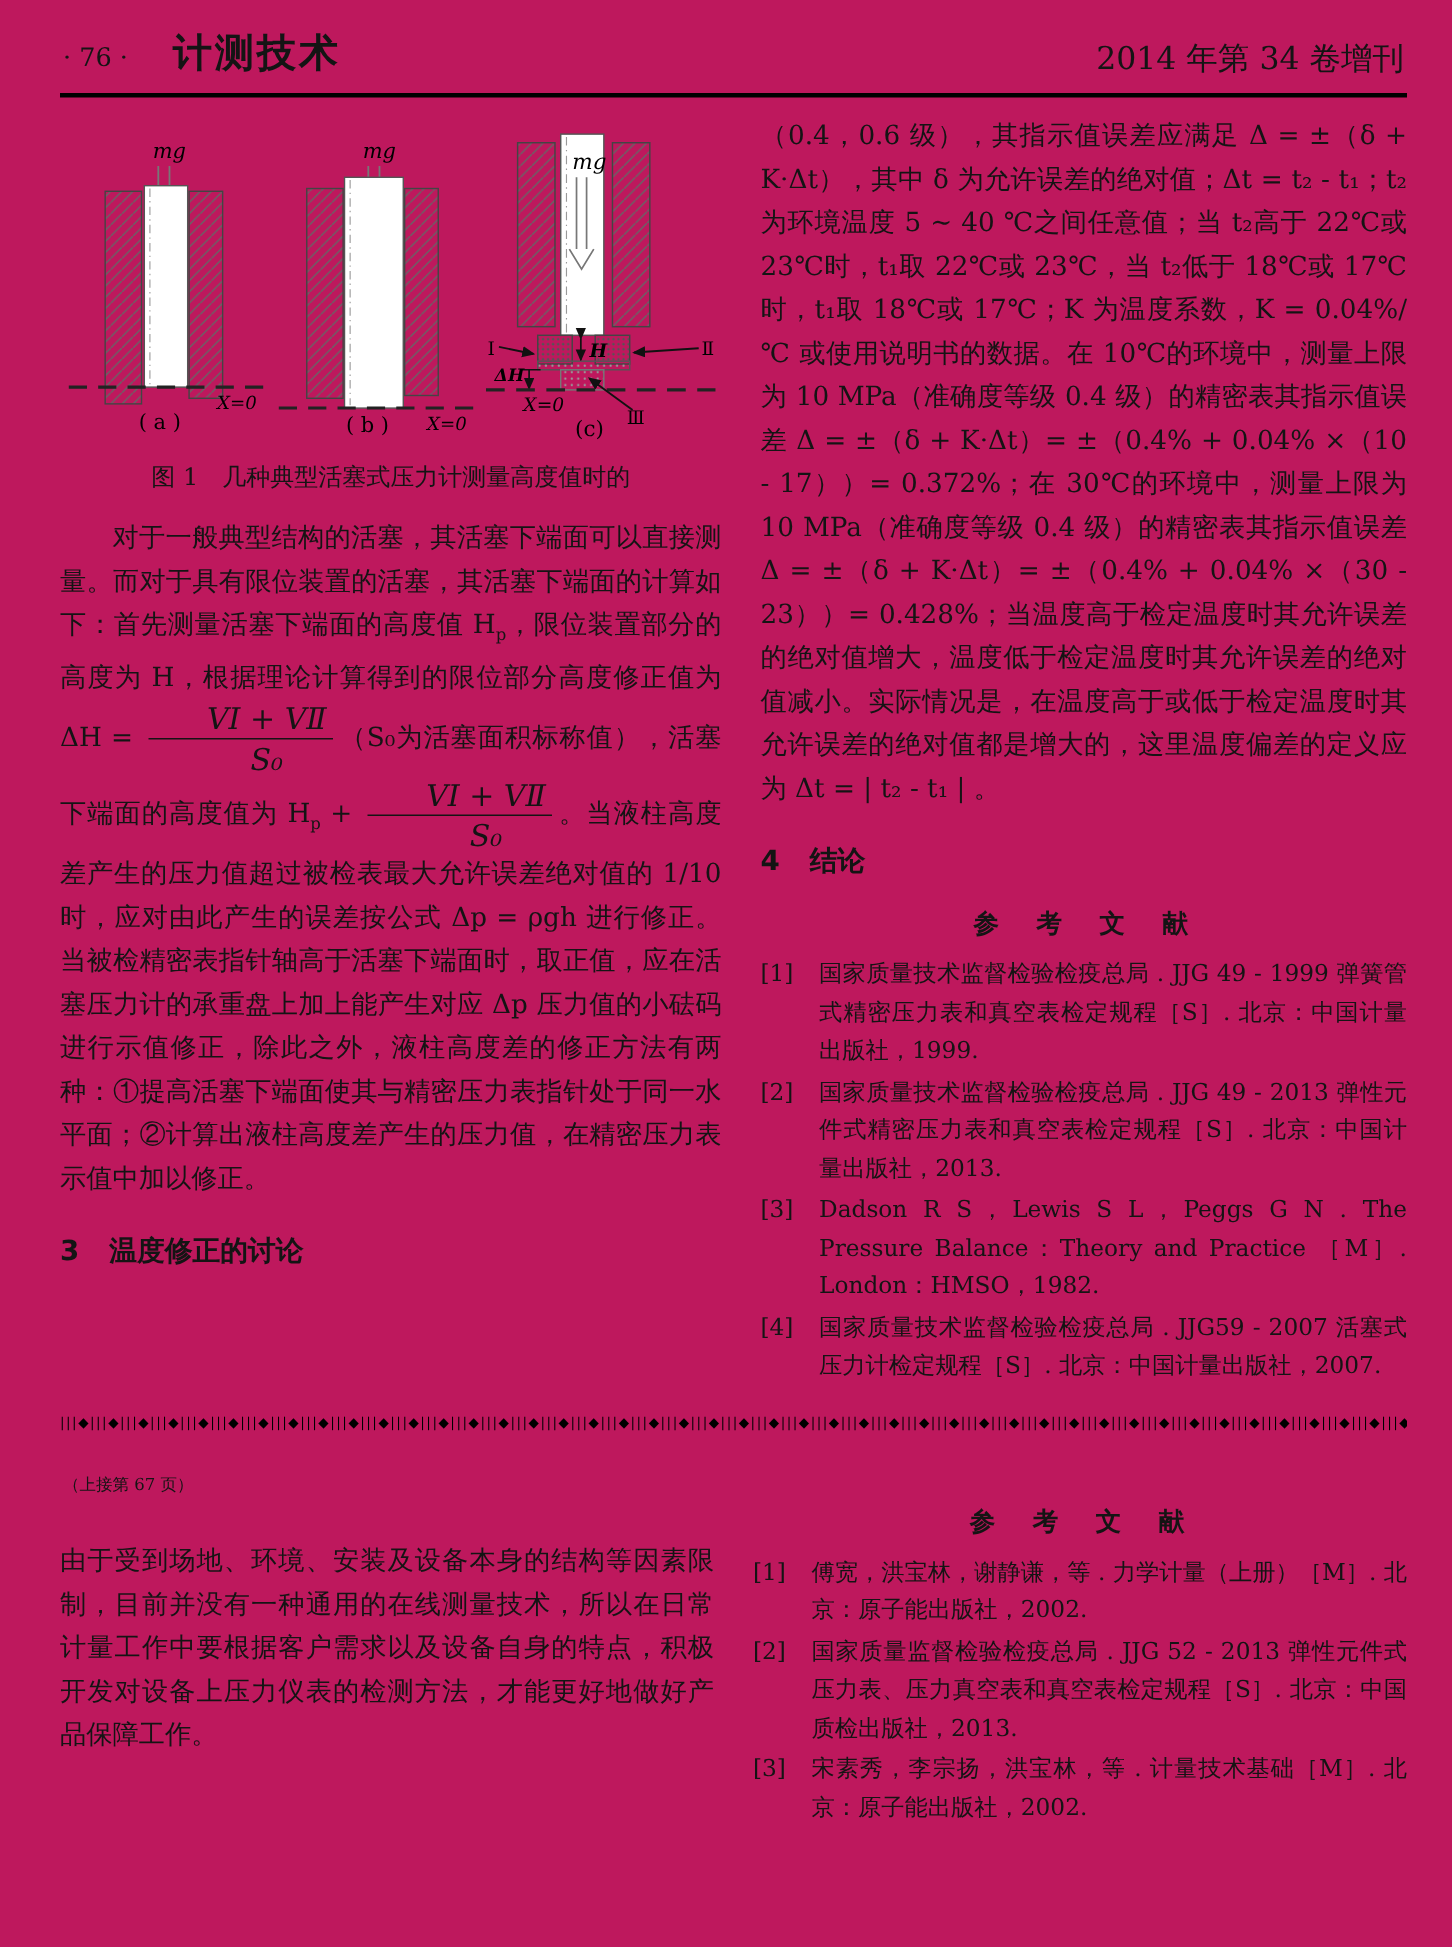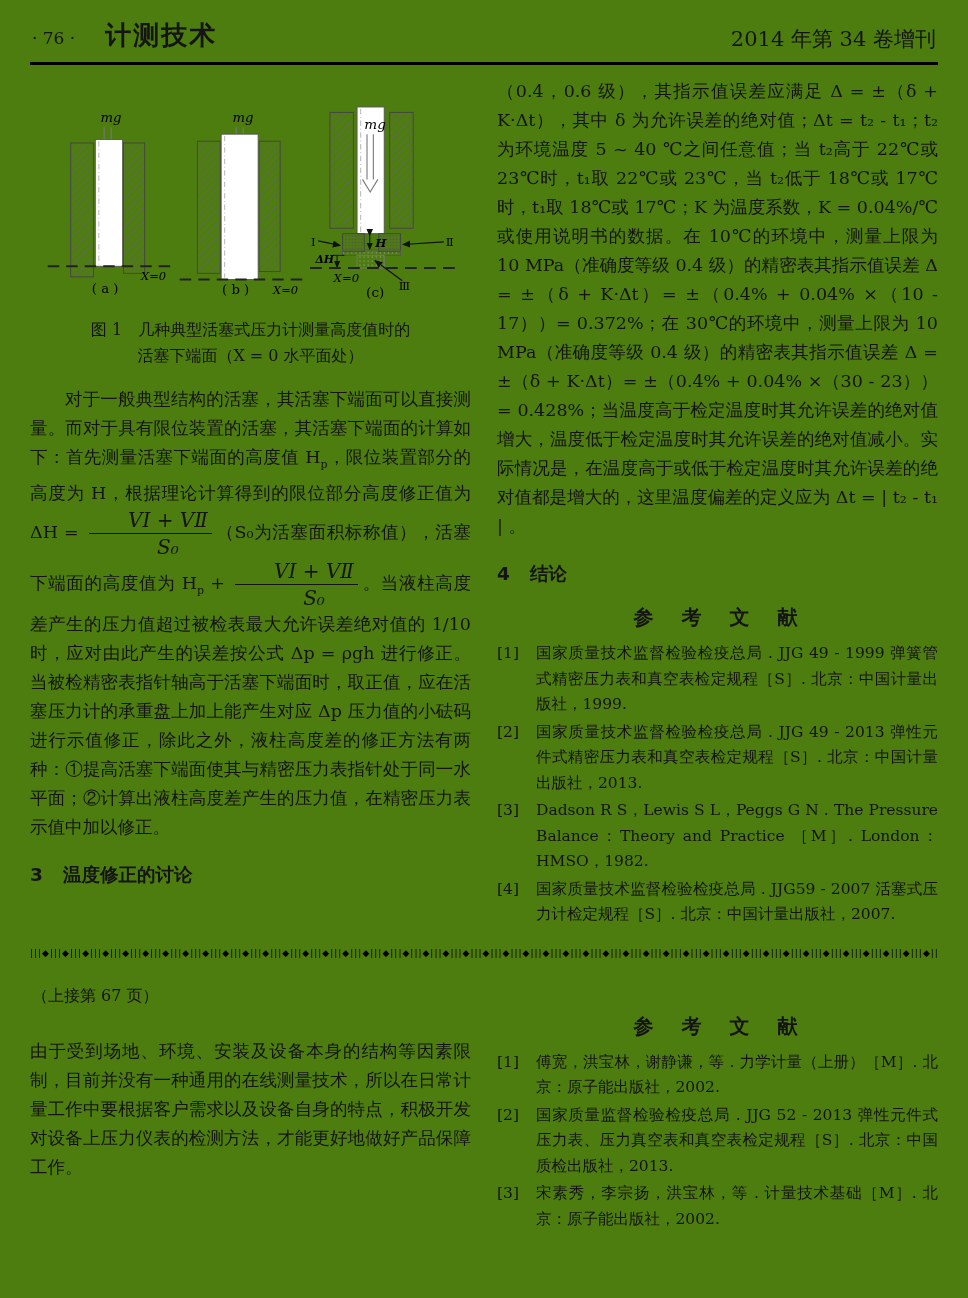--- a/index.html
+++ b/index.html
@@ -1,58 +1,58 @@
 <!DOCTYPE html>
 <html><head>
 <meta charset="utf-8">
 <style>
   html,body{margin:0;padding:0;background:#e8e8e8;}
   .page{
-    position:relative;width:968px;height:1298px;margin:0 auto;background:#4d7c0f;
-    box-sizing:border-box;padding:10px 30px 0 30px;overflow:hidden;
+    position:relative;width:968px;height:1298px;margin:0 auto;background:#be185d;
+    box-sizing:border-box;padding:10px 30px 0 40px;overflow:hidden;
     font-family:"DejaVu Serif","Liberation Serif",serif;color:#141414;
   }
   
   .hdr{display:flex;justify-content:space-between;align-items:flex-end;
        padding:8px 2px 9px 2px;border-bottom:3px solid #000;}
   .hdr-left{display:flex;align-items:baseline;gap:30px;font-size:17px;}
   .hdr-journal{font-weight:bold;font-size:26px;letter-spacing:2px;
        font-family:"DejaVu Sans","Liberation Sans",sans-serif;}
   .hdr-right{font-size:21px;}
   
   .columns{display:flex;gap:26px;margin-top:12px;}
   .col{width:441px;box-sizing:border-box;}
   .body{font-size:17.5px;line-height:29px;text-align:justify;margin:0;}
   .indent{text-indent:2em;}
   
   .fig-row{display:flex;justify-content:space-between;align-items:flex-end;height:216px;}
   .fig-row svg{display:block;}
-  figure{margin:16px;}
+  figure{margin:4px;}
   figcaption{text-align:center;font-size:16px;line-height:26px;margin:8px 0 14px 0;}
   
   .sec{display:flex;gap:20px;align-items:baseline;margin:20px 0 12px 0;
        font-family:"DejaVu Sans","Liberation Sans",sans-serif;
        font-weight:bold;font-size:18.5px;}
   
   .frac{display:inline-block;vertical-align:middle;text-align:center;
         margin:0 4px;line-height:1.2;font-style:italic;font-size:20px;}
   .frac .num{display:block;border-bottom:1.5px solid #141414;padding:0 4px 1px 4px;}
   .frac .den{display:block;padding-top:1px;}
   sub{font-size:11px;}
   
-  .ref-title{text-align:center;font-weight:bold;font-size:20px;margin:18px 0 10px 0;
+  .ref-title{text-align:center;font-weight:bold;font-size:17px;margin:18px 0 10px 0;
        font-family:"DejaVu Sans","Liberation Sans",sans-serif;letter-spacing:4px;}
   .refs{list-style:none;margin:0;padding:0;font-size:15.5px;line-height:25.5px;}
   .ref{display:flex;gap:9px;margin-bottom:2px;}
   .ref-idx{flex:0 0 30px;white-space:nowrap;}
   .ref-txt{flex:1;text-align:justify;}
   
   .divider{margin-top:18px;white-space:nowrap;overflow:hidden;font-size:9px;
        letter-spacing:1px;color:#000;}
-  .cont-note{margin:28px 0 0 2px;font-size:16px;}
+  .cont-note{margin:28px 0 0 2px;font-size:11px;}
   .bottom{margin-top:4px;}
   .bottom-left-para{margin-top:26px;}
   svg text{font-family:"DejaVu Serif","Liberation Serif",serif;}
 </style>
 </head>
 <body>
 
 <div class="page">
 
   <header class="hdr">
@@ -143,21 +143,20 @@
             <text x="150" y="156" font-size="13">Ⅱ</text>
             <line x1="148" y1="151" x2="103" y2="154" stroke="#111" stroke-width="1.3" marker-end="url(#arrc)"></line>
             <text x="98" y="204" font-size="13">Ⅲ</text>
             <line x1="102" y1="194" x2="72" y2="172" stroke="#111" stroke-width="1.3" marker-end="url(#arrc)"></line>
             <text x="62" y="212" font-size="15">(c)</text>
           </svg>
         </div>
 
         <figcaption>
           <div>图 1　几种典型活塞式压力计测量高度值时的</div>
-          <div>活塞下端面（X = 0 水平面处）</div>
         </figcaption>
       </figure>
 
       <p class="body indent"><span>对于一般典型结构的活塞，其活塞下端面可以直接测量。而对于具有限位装置的活塞，其活塞下端面的计算如下：首先测量活塞下端面的高度值 H</span><sub>p</sub><span>，限位装置部分的高度为 H，根据理论计算得到的限位部分高度修正值为 ΔH = </span><span class="frac"><span class="num">VⅠ + VⅡ</span><span class="den">S₀</span></span><span>（S₀为活塞面积标称值），活塞下端面的高度值为 H</span><sub>p</sub><span> + </span><span class="frac"><span class="num">VⅠ + VⅡ</span><span class="den">S₀</span></span><span>。当液柱高度差产生的压力值超过被检表最大允许误差绝对值的 1/10 时，应对由此产生的误差按公式 Δp = ρgh 进行修正。当被检精密表指针轴高于活塞下端面时，取正值，应在活塞压力计的承重盘上加上能产生对应 Δp 压力值的小砝码进行示值修正，除此之外，液柱高度差的修正方法有两种：①提高活塞下端面使其与精密压力表指针处于同一水平面；②计算出液柱高度差产生的压力值，在精密压力表示值中加以修正。</span></p>
 
       <h2 class="sec">
         <span>3</span>
         <span>温度修正的讨论</span>
       </h2>
 

